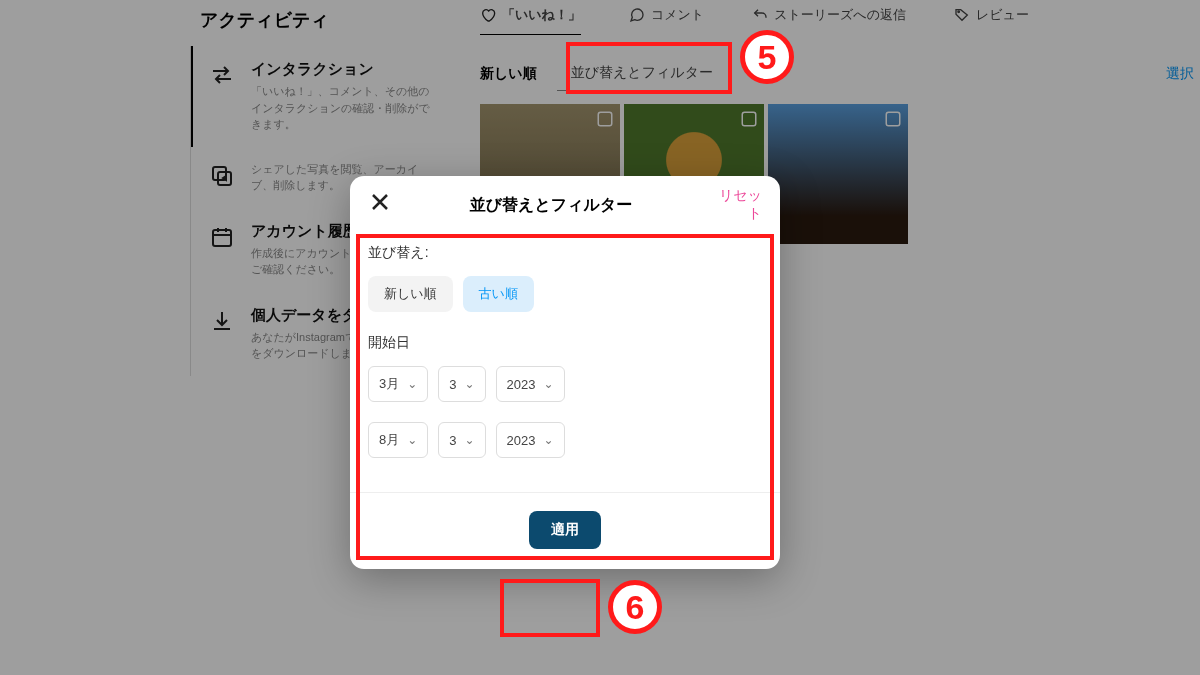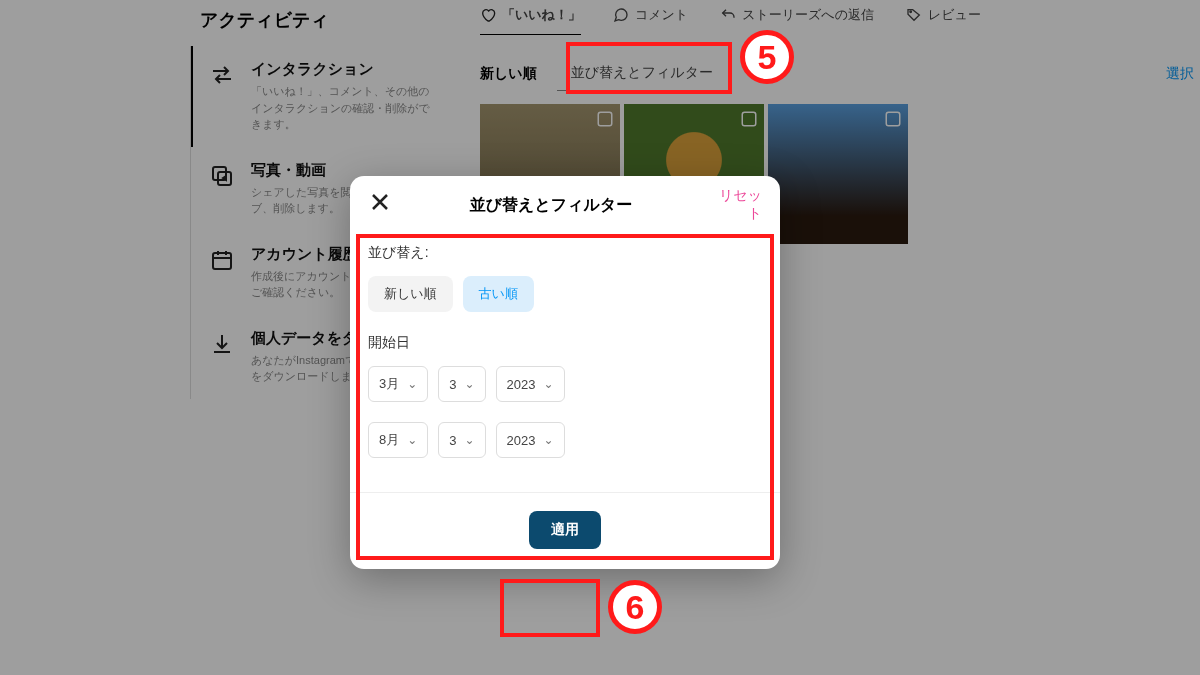--- a/index.html
+++ b/index.html
@@ -5,21 +5,21 @@
     * { margin: 0; padding: 0; box-sizing: border-box; }
     body {
       width: 1200px; height: 675px;
       font-family: -apple-system, BlinkMacSystemFont, "Segoe UI", Helvetica, Arial, sans-serif;
       background: #fff; position: relative; overflow: hidden;
     }
 
     
     .top-tabs {
       position: absolute; top: 0; left: 480px; right: 0; height: 40px;
-      display: flex; align-items: center; gap: 32px;
+      display: flex; align-items: center; gap: 48px;
       font-size: 13px; color: #444;
     }
     .top-tab { display: flex; align-items: center; gap: 6px; cursor: pointer; padding-bottom: 10px; }
     .top-tab.active { border-bottom: 1px solid #000; font-weight: 600; }
     .top-tab-icon { width: 16px; height: 16px; display:flex; align-items:center; justify-content:center; }
 
     
     .sidebar-title {
       position: absolute; left: 200px; top: 8px;
       font-size: 18px; font-weight: 700;
@@ -171,21 +171,20 @@
   </div>
   <div class="sidebar-item">
     <span class="sidebar-icon">
       <svg viewBox="0 0 24 24" width="24" height="24" fill="none" stroke="#222" stroke-width="2">
           <rect x="3" y="3" width="13" height="13" rx="2"></rect>
           <rect x="8" y="8" width="13" height="13" rx="2"></rect>
           <path d="M13 14l3-2v4z" fill="#222"></path>
         </svg>
     </span>
     <span class="sidebar-text">
-      <div class="sidebar-label">写真・動画</div>
       <div class="sidebar-desc">シェアした写真を閲覧、アーカイブ、削除します。</div>
     </span>
   </div>
   <div class="sidebar-item">
     <span class="sidebar-icon">
       <svg viewBox="0 0 24 24" width="24" height="24" fill="none" stroke="#222" stroke-width="2">
           <rect x="3" y="5" width="18" height="16" rx="2"></rect>
           <path d="M3 10h18M8 3v4M16 3v4"></path>
         </svg>
     </span>

